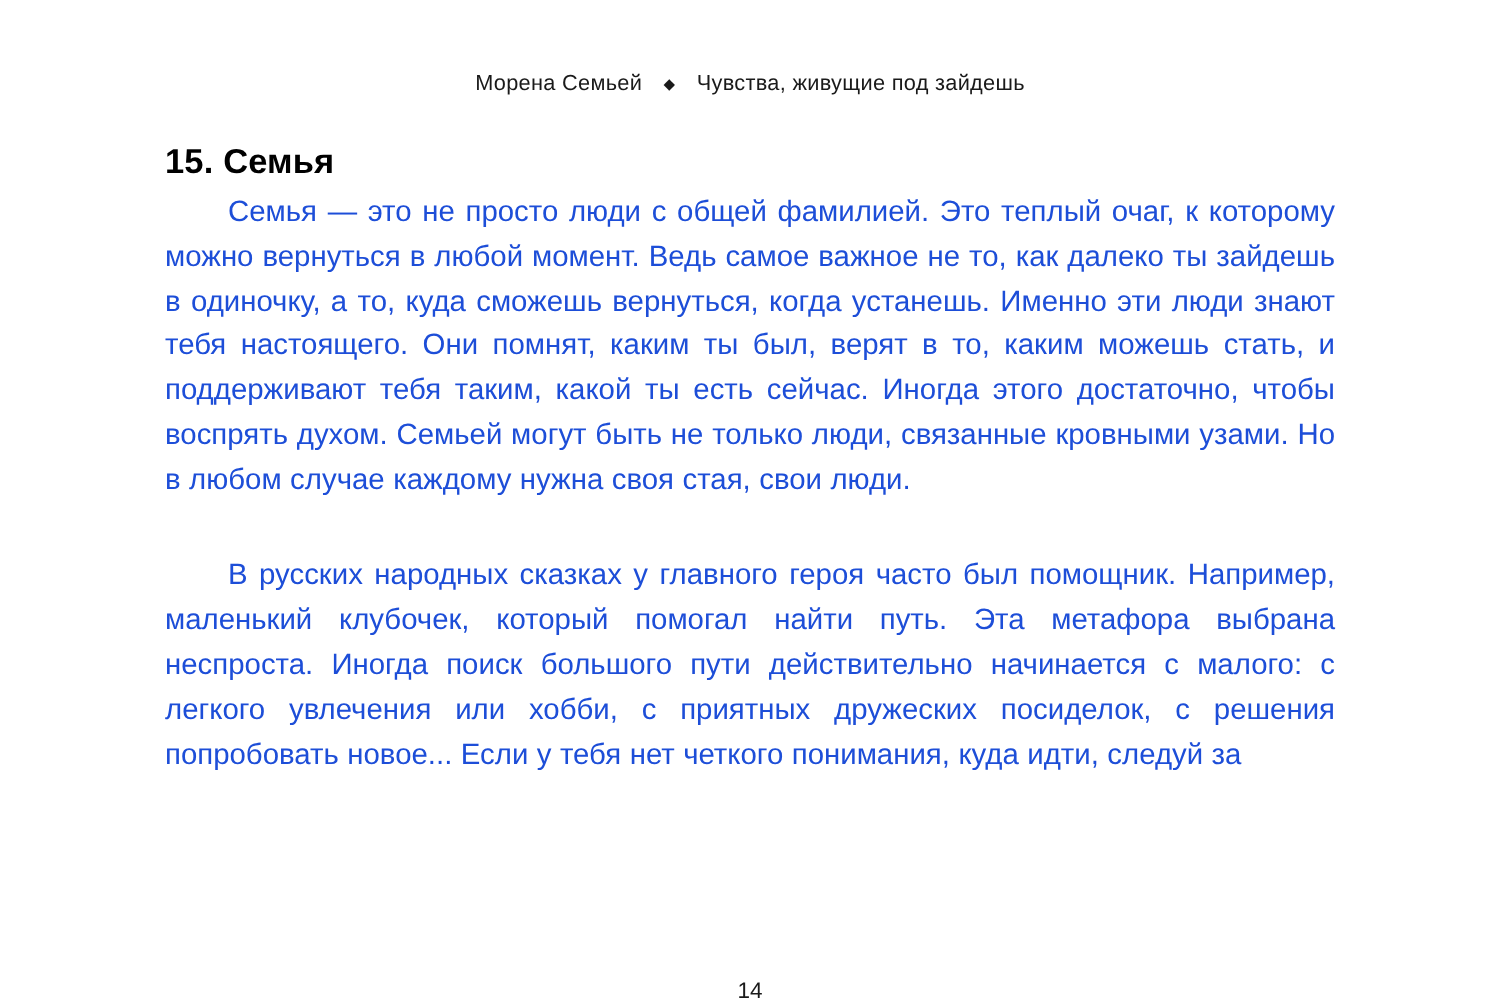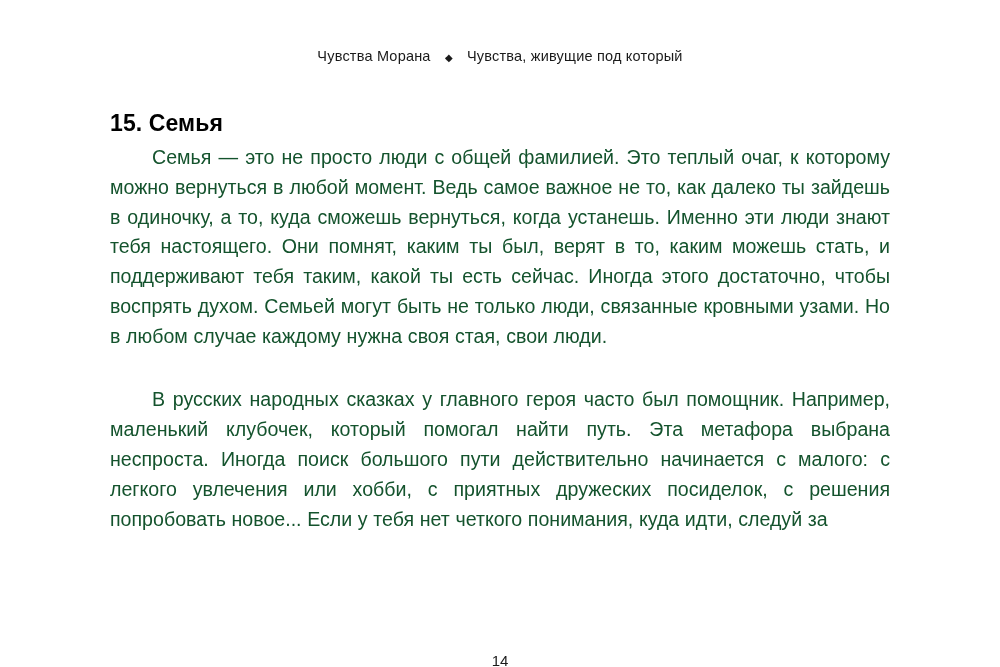--- a/index.html
+++ b/index.html
@@ -41,60 +41,60 @@
 
   .content {
     margin: 0 auto;
     width: 780px;
     padding-top: 30px;
   }
 
   h2.section-title {
     font-size: 23px;
     font-weight: bold;
-    margin: 16px 0 6px 0;
+    margin: 0 0 6px 0;
     padding: 0;
     letter-spacing: 0.1px;
     color: #000;
   }
 
   .section + .section {
     margin-top: 34px;
   }
 
   p.body-text {
     font-size: 19.6px;
     line-height: 1.52;
     margin: 0;
     text-align: justify;
     text-justify: inter-word;
     text-indent: 42px;
-    color: #14532d;
+    color: #1d4ed8;
     word-spacing: 0.2px;
   }
 
   .folio {
     position: absolute;
     left: 0;
     right: 0;
     bottom: 46px;
     text-align: center;
     font-size: 15px;
     color: #1a1a1a;
   }
 </style>
 </head>
 <body>
 
 <div class="page">
 
   <div class="running-head">
-    <span>Чувства Морана</span>
+    <span>Морена Семьей</span>
     <span class="sep">◆</span>
-    <span>Чувства, живущие под который</span>
+    <span>Чувства, живущие под зайдешь</span>
   </div>
 
   <div class="content">
 
     <div class="section">
       <h2 class="section-title">15. Семья</h2>
       <p class="body-text">Семья — это не просто люди с общей фамилией. Это теплый очаг, к которому можно вернуться в любой момент. Ведь самое важное не то, как далеко ты зайдешь в одиночку, а то, куда сможешь вернуться, когда устанешь. Именно эти люди знают тебя настоящего. Они помнят, каким ты был, верят в то, каким можешь стать, и поддерживают тебя таким, какой ты есть сейчас. Иногда этого достаточно, чтобы воспрять духом. Семьей могут быть не только люди, связанные кровными узами. Но в любом случае каждому нужна своя стая, свои люди.</p>
     </div>
 
     <div class="section">

